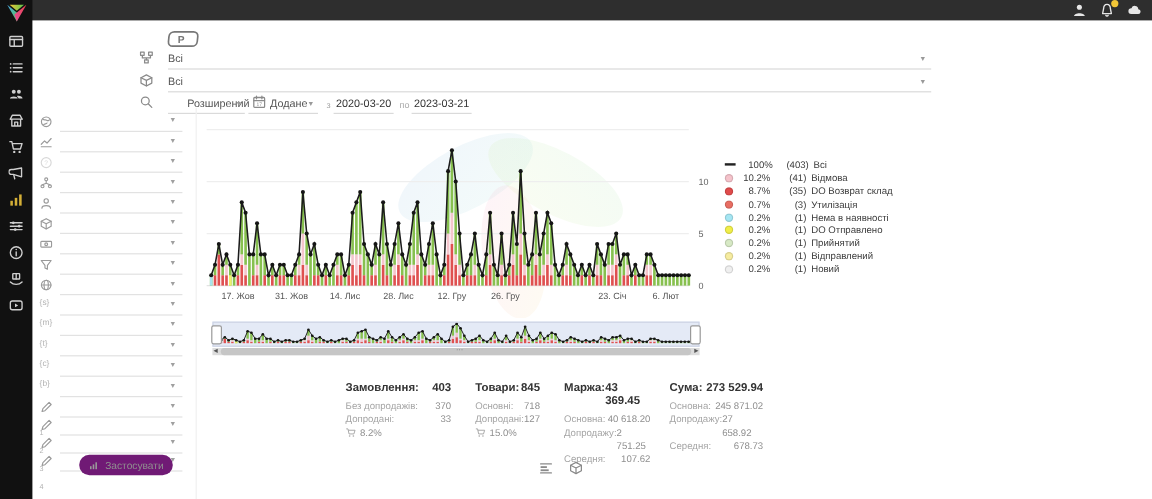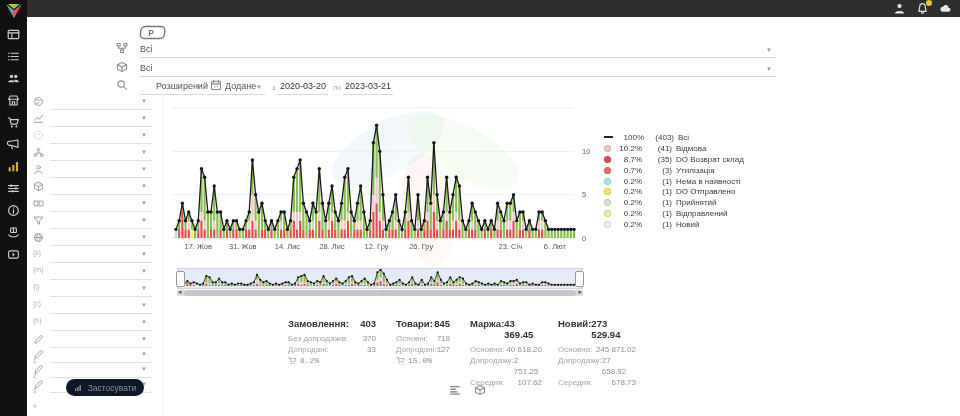--- a/index.html
+++ b/index.html
@@ -21,21 +21,21 @@
   
   .panel{position:absolute;left:27px;top:90px;width:136px;height:326px;border-right:1px solid #f1f1f1;}
   .p-row{position:absolute;left:0;width:130px;height:16px;}
   .p-ic{position:absolute;left:6px;top:0;width:12px;height:12px;color:#9a9a9a;}
   .p-ic svg{width:11px;height:11px;display:block;}
   .p-ic.glyph{font-size:7px;color:#b3b3b3;width:auto;letter-spacing:0;}
   .p-ic .sub{font-size:6px;color:#b3b3b3;vertical-align:sub;}
   .p-line{position:absolute;left:23px;top:1px;width:102px;height:12px;border-bottom:1px solid #e2e2e2;}
   .p-caret{position:absolute;right:10px;top:2px;font-size:6px;color:#9f9f9f;}
   .p-row.disabled .p-ic{color:#d8d8d8;}
-  .apply-btn{position:absolute;left:39px;top:289px;width:78px;height:17px;border-radius:9px;background:#0f172a;
+  .apply-btn{position:absolute;left:39px;top:289px;width:78px;height:17px;border-radius:9px;background:#701a75;
              display:flex;align-items:center;justify-content:center;gap:6px;font-size:8.5px;color:#909090;}
   .apply-btn svg{width:8px;height:8px;color:#9a9a9a;}
   
   .f-ic{position:absolute;width:12px;height:12px;color:#8a8a8a;}
   .f-ic svg{width:12px;height:12px;display:block;}
   .f-text{position:absolute;font-size:9px;color:#555;}
   .f-line{position:absolute;border-bottom:1px solid #dadada;height:1px;}
   .f-caret{position:absolute;font-size:6px;color:#999;}
   .f-small{position:absolute;font-size:7.5px;color:#a8a8a8;}
   .poster{position:absolute;left:137px;top:24px;width:30px;height:18px;color:#777;}
@@ -52,21 +52,21 @@
   .nav-handle{position:absolute;top:3px;width:7px;height:14px;background:#fff;border:1px solid #999;border-radius:2px;z-index:3;}
   .nav-scroll{position:absolute;left:0;top:22px;width:406px;height:6px;background:#dcdcdc;}
   .nav-thumb{position:absolute;left:7px;right:7px;top:0;height:6px;background:#c6c6c6;border-radius:3px;}
   .nav-arrow{position:absolute;top:-2px;font-size:7px;color:#555;}
   .nav-grip{position:absolute;left:50%;top:-3px;font-size:6px;color:#888;}
   
   .stat-col{position:absolute;top:318px;}
   .stat-head{display:flex;justify-content:space-between;font-size:9.5px;font-weight:bold;color:#333;margin-bottom:4px;}
   .stat-row{display:flex;justify-content:space-between;font-size:8px;color:#a5a5a5;line-height:11px;}
   .stat-row .v{color:#8f8f8f;}
-  .stat-pct{display:flex;align-items:center;gap:3px;font-size:8px;color:#8f8f8f;line-height:11px;font-family:Liberation Mono, monospace;}
+  .stat-pct{display:flex;align-items:center;gap:3px;font-size:8px;color:#8f8f8f;line-height:11px;}
   .stat-pct svg{width:9px;height:9px;color:#a5a5a5;}
   .foot-ic{position:absolute;top:384px;width:12px;height:12px;color:#8a8a8a;}
   .foot-ic svg{width:12px;height:12px;display:block;}
   text{font-family:"Liberation Sans",sans-serif;}
 </style>
 </head>
 <body>
 
 <div class="app">
 
@@ -1326,21 +1326,21 @@
           <span>Допродажу:</span>
           <span class="v">2 751.25</span>
         </div>
         <div class="stat-row">
           <span>Середня:</span>
           <span class="v">107.62</span>
         </div>
       </div>
       <div class="stat-col" style="left: 558px; width: 78px;">
         <div class="stat-head">
-          <span>Новий:</span>
+          <span>Сума:</span>
           <span>273 529.94</span>
         </div>
         <div class="stat-row">
           <span>Основна:</span>
           <span class="v">245 871.02</span>
         </div>
         <div class="stat-row">
           <span>Допродажу:</span>
           <span class="v">27 658.92</span>
         </div>

